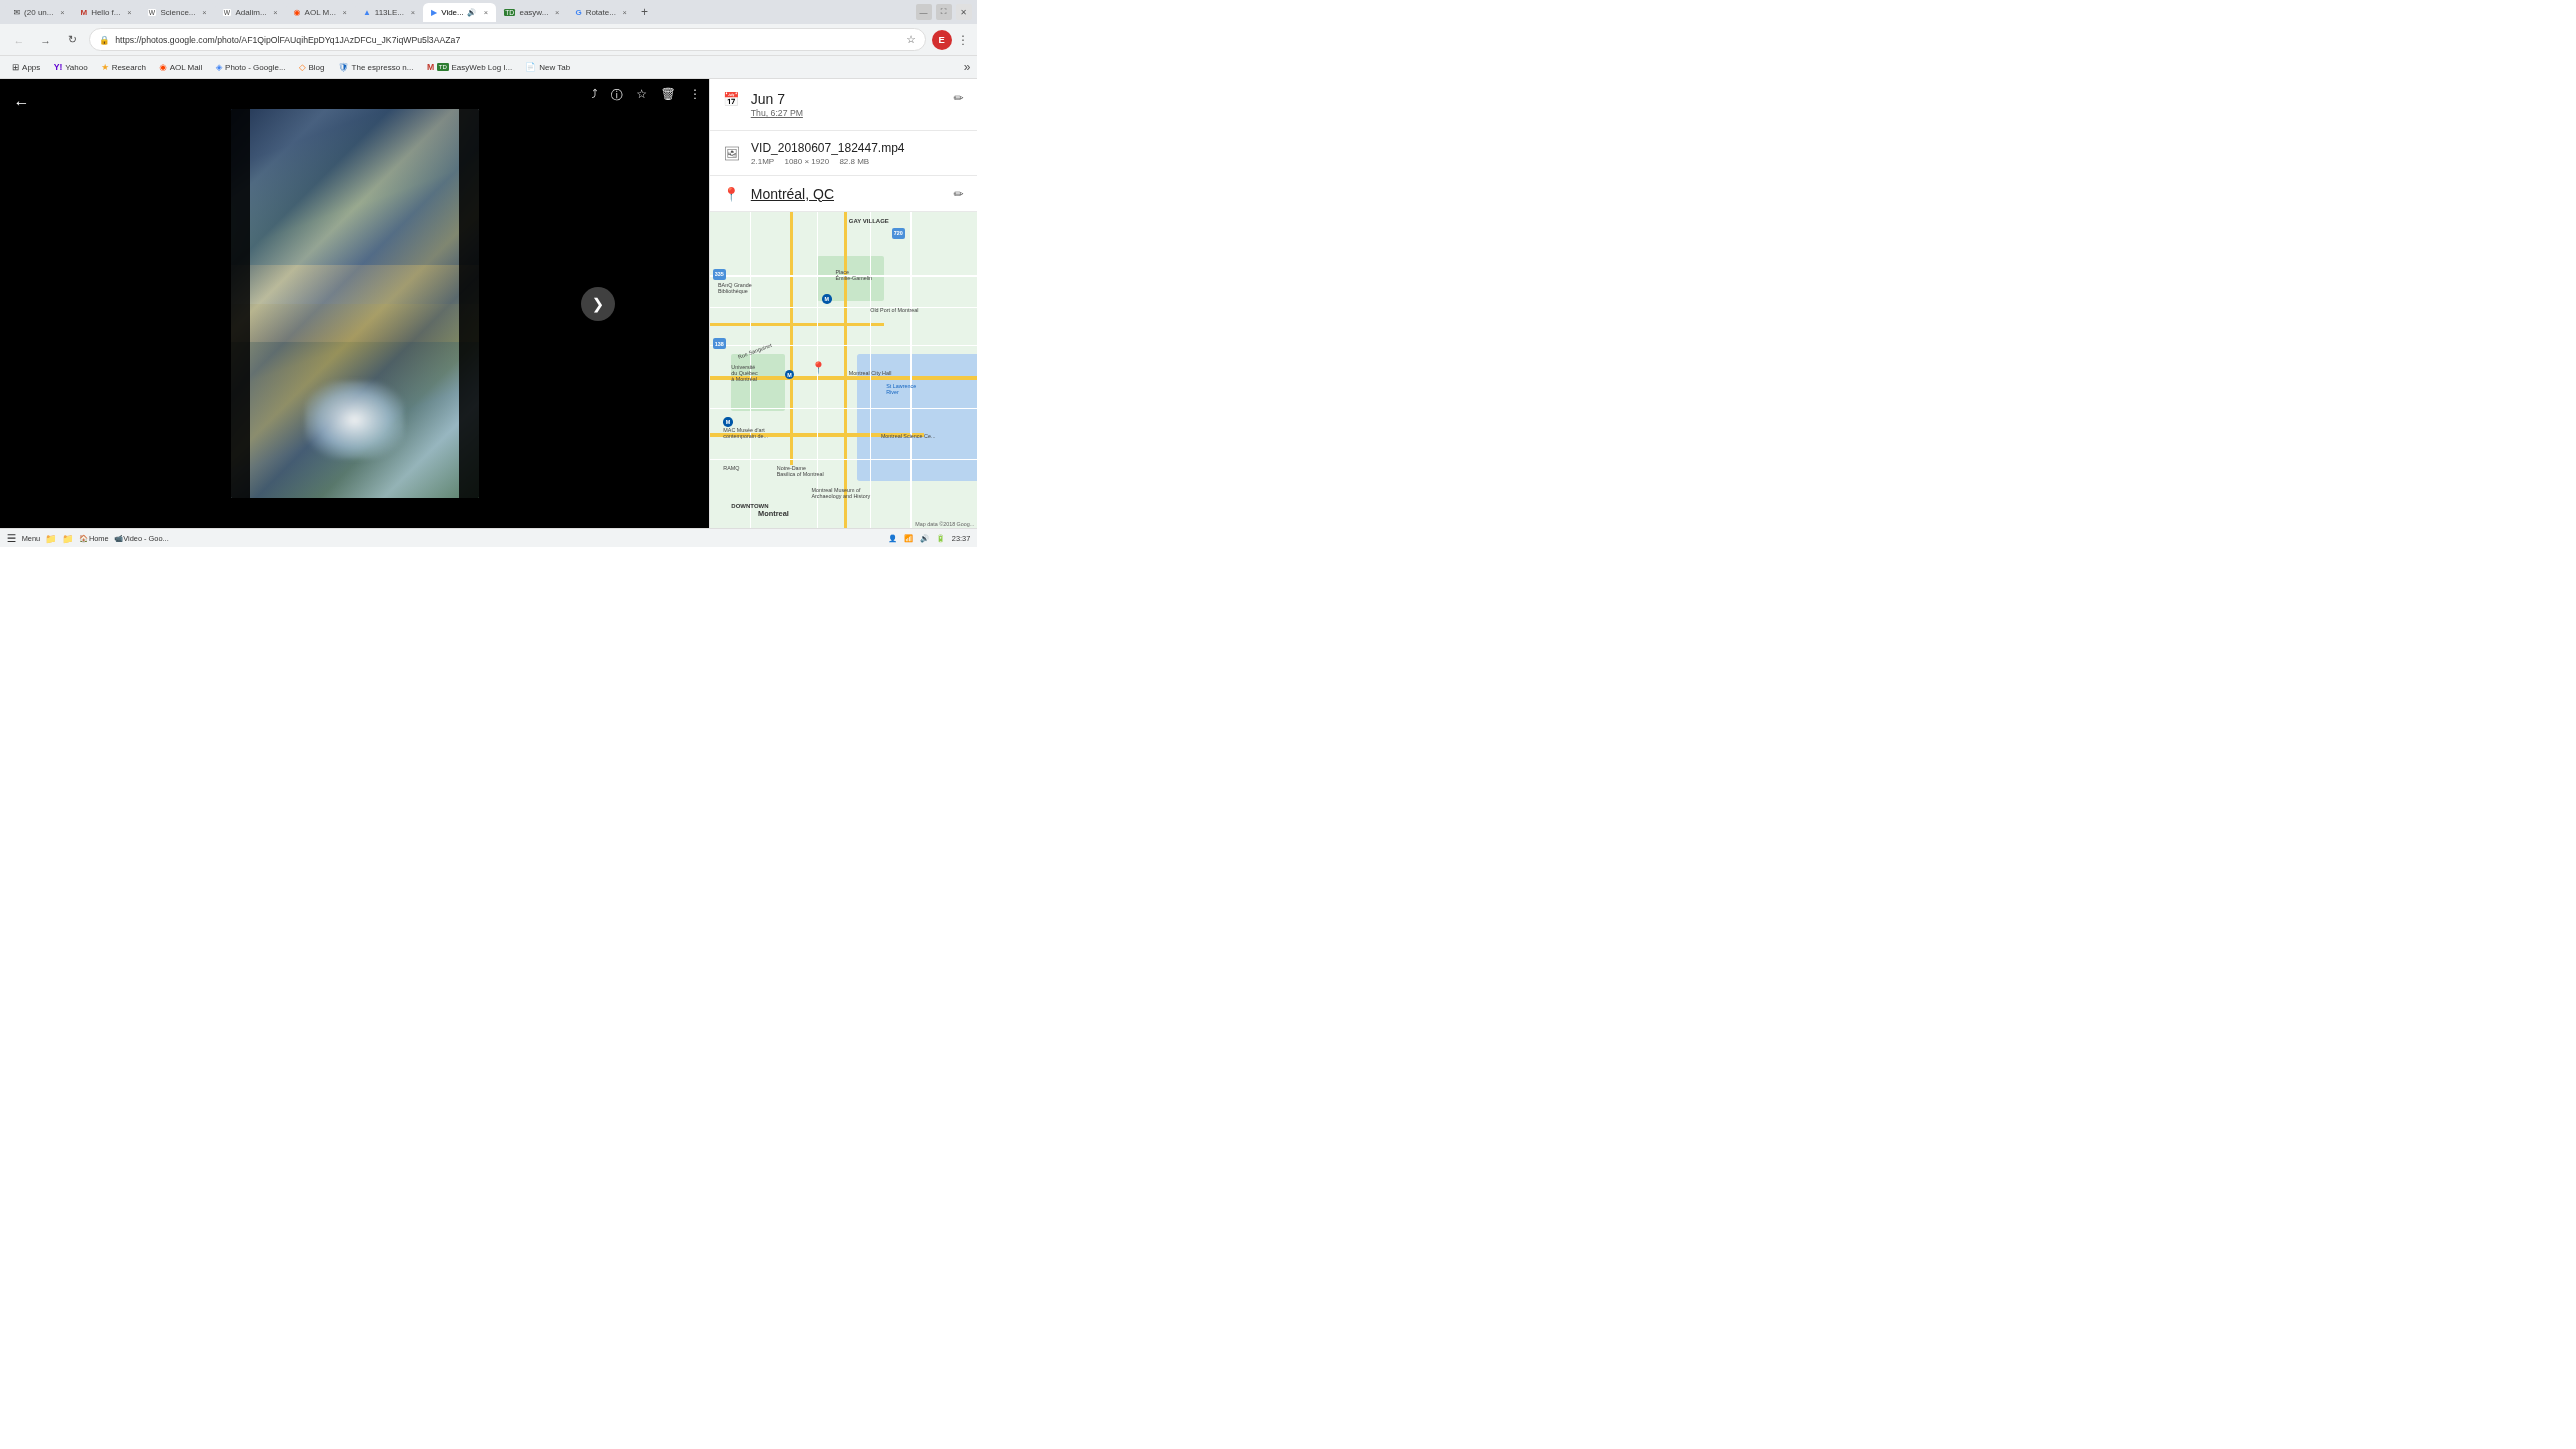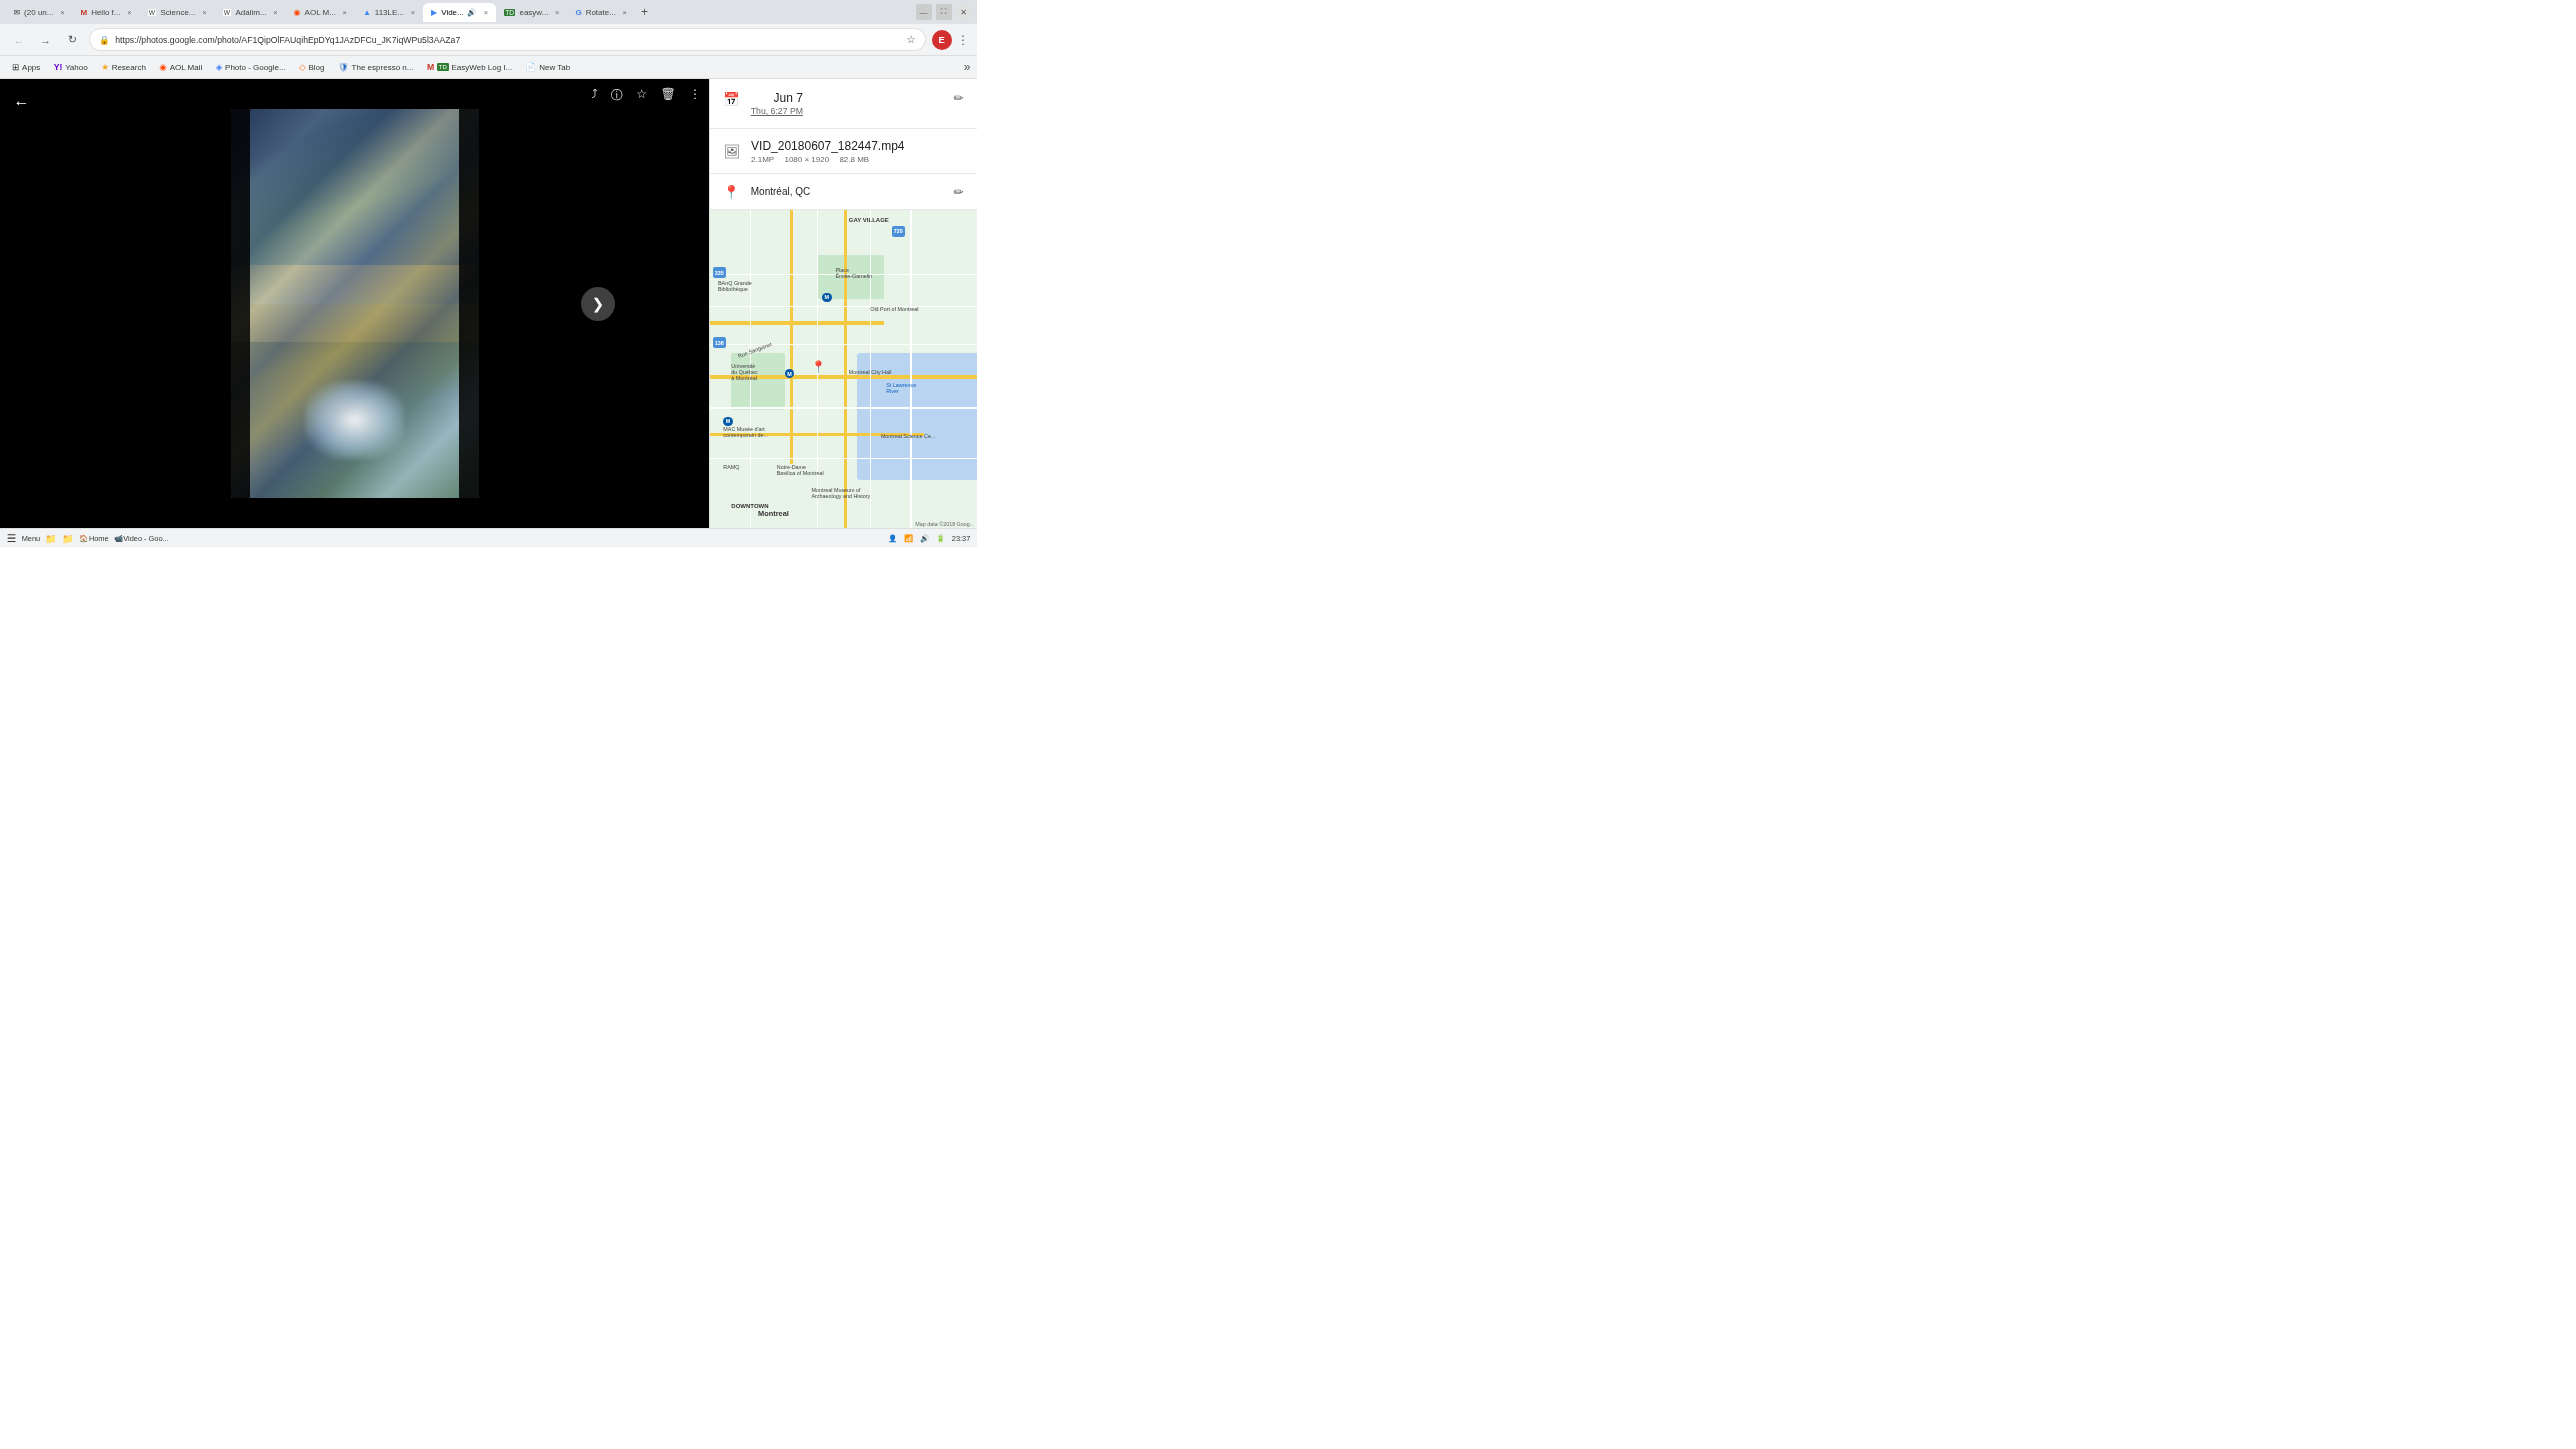--- a/index.html
+++ b/index.html
@@ -248,24 +248,23 @@
       align-items: flex-start;
       gap: 10.7px;
     }
     .info-icon {
       color: #555;
       font-size: 13.4px;
       margin-top: 1.3px;
       flex-shrink: 0;
     }
     .info-date-text .date-main {
-      font-size: 12px;
+      font-size: 14px;
       font-weight: 500;
       color: #222;
-      text-align: right;
     }
     .info-date-text .date-sub {
       font-size: 8.7px;
       color: #666;
       margin-top: 1.3px;
       text-decoration: underline;
     }
     .edit-btn {
       margin-left: auto;
       color: #555;
@@ -291,22 +290,23 @@
     }
     .file-meta span { margin-right: 8px; }
     .location-row {
       display: flex;
       align-items: center;
       gap: 10.7px;
       padding: 9.4px 13.4px;
       border-bottom: 0.7px solid #e8e8e8;
     }
     .location-name {
-      font-size: 10px;
+      font-size: 14px;
       color: #222;
+      text-decoration: underline;
     }
     .map-container {
       flex: 1;
       position: relative;
       overflow: hidden;
     }
     .map-bg {
       width: 100%;
       height: 100%;
       background: #e8f4e8;

